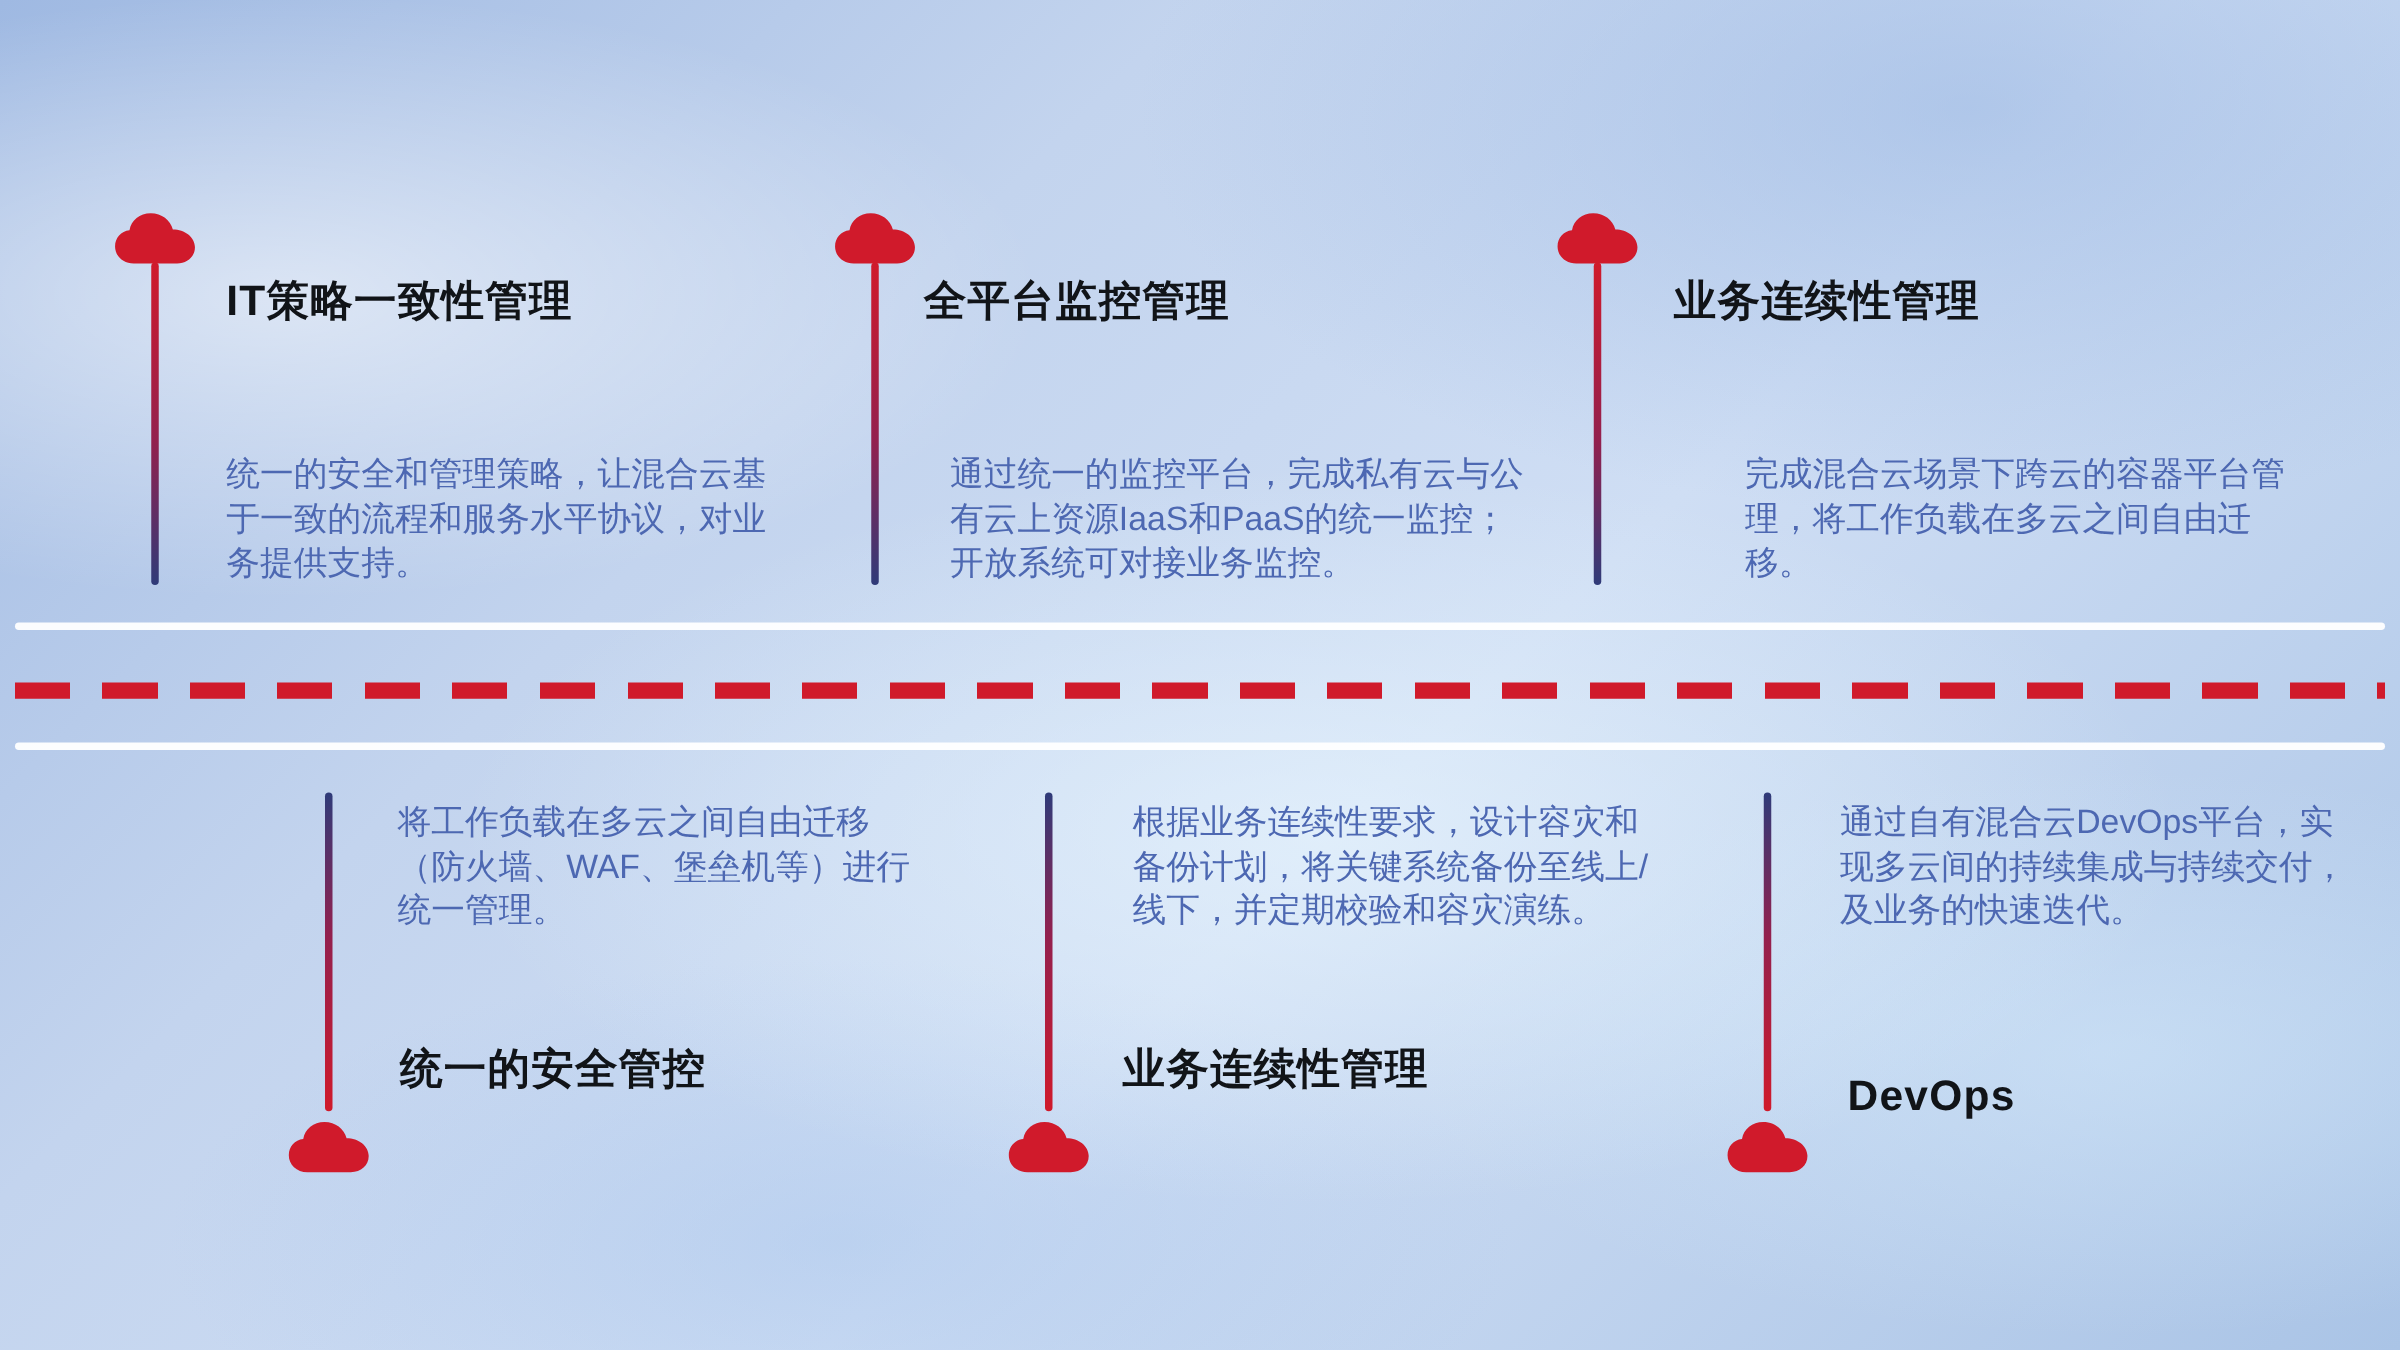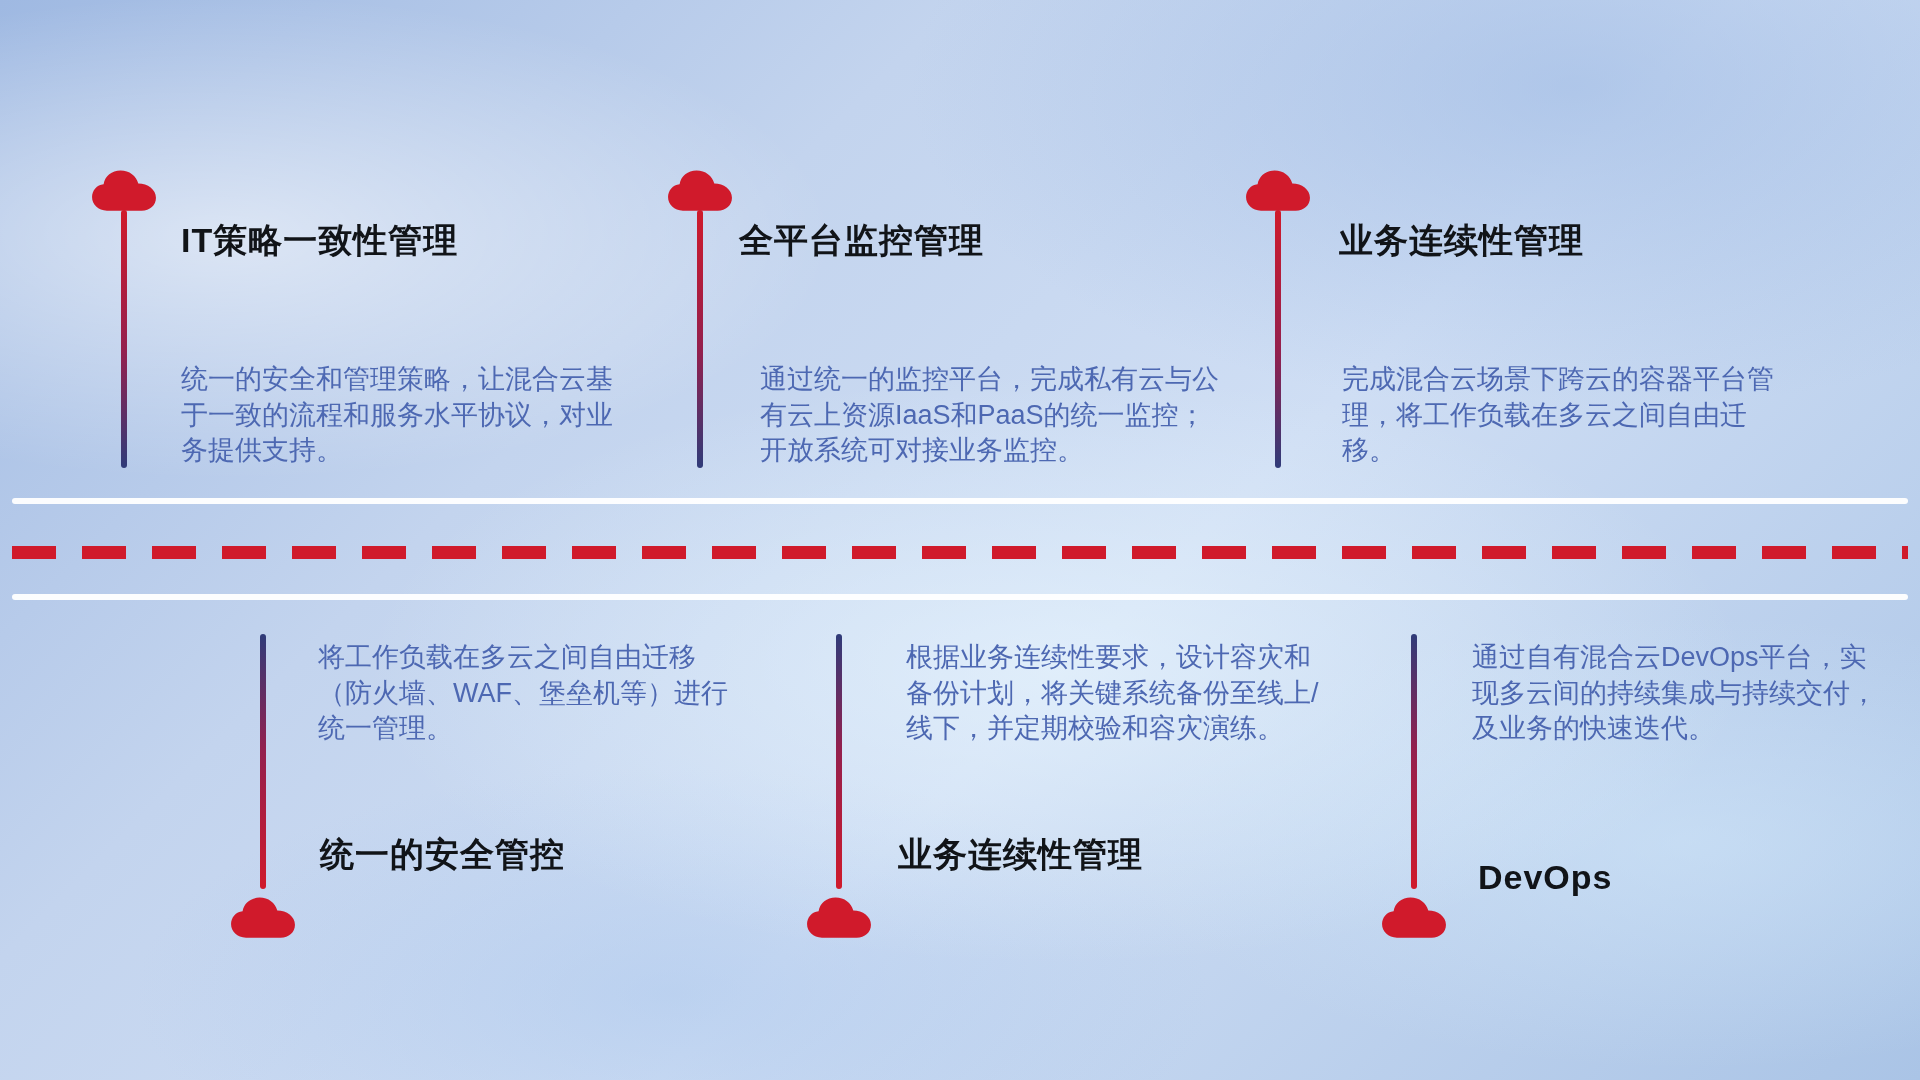--- a/index.html
+++ b/index.html
@@ -99,21 +99,21 @@
   </div>
 
   <div class="item">
     <div class="cloud" style="left:1244px; top:168px;">
       <svg viewBox="0 0 100 66" aria-hidden="true">
           <path d="M25 62 C12 62 3 53 3 42 C3 32 10 24 20 23 C22 11 32 3 45 3 C58 3 68 11 71 22 C85 22 97 31 97 43 C97 54 88 62 76 62 Z" fill="#d01a2b"></path>
         </svg>
     </div>
     <div class="stem down" style="left:1275px; top:210px; height:258px;"></div>
     <div class="title" style="left:1339px; top:218px;">业务连续性管理</div>
-    <div class="desc" style="left:1342px; top:362px;">完成混合云场景下跨云的容器平台管理，将工作负载在多云之间自由迁移。</div>
+    <div class="desc" style="left:1396px; top:362px;">完成混合云场景下跨云的容器平台管理，将工作负载在多云之间自由迁移。</div>
   </div>
 
   <div class="road-line" style="top:498px;"></div>
   <div class="road-dashed" style="top:546px;"></div>
   <div class="road-line" style="top:594px;"></div>
 
   <div class="item">
     <div class="stem up" style="left:260px; top:634px; height:255px;"></div>
     <div class="desc" style="left:318px; top:640px; width:420px;">将工作负载在多云之间自由迁移（防火墙、WAF、堡垒机等）进行统一管理。</div>
     <div class="title" style="left:320px; top:832px;">统一的安全管控</div>

